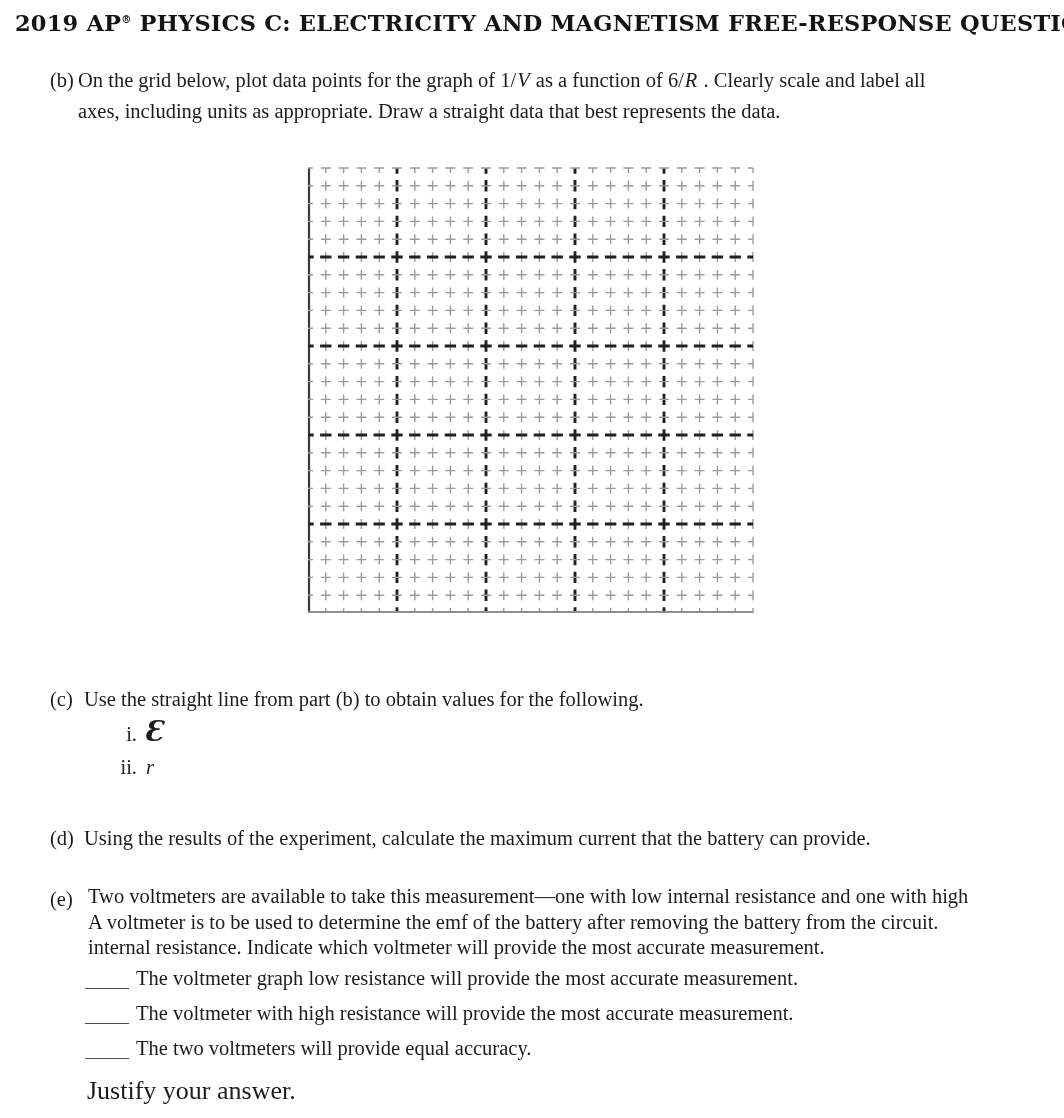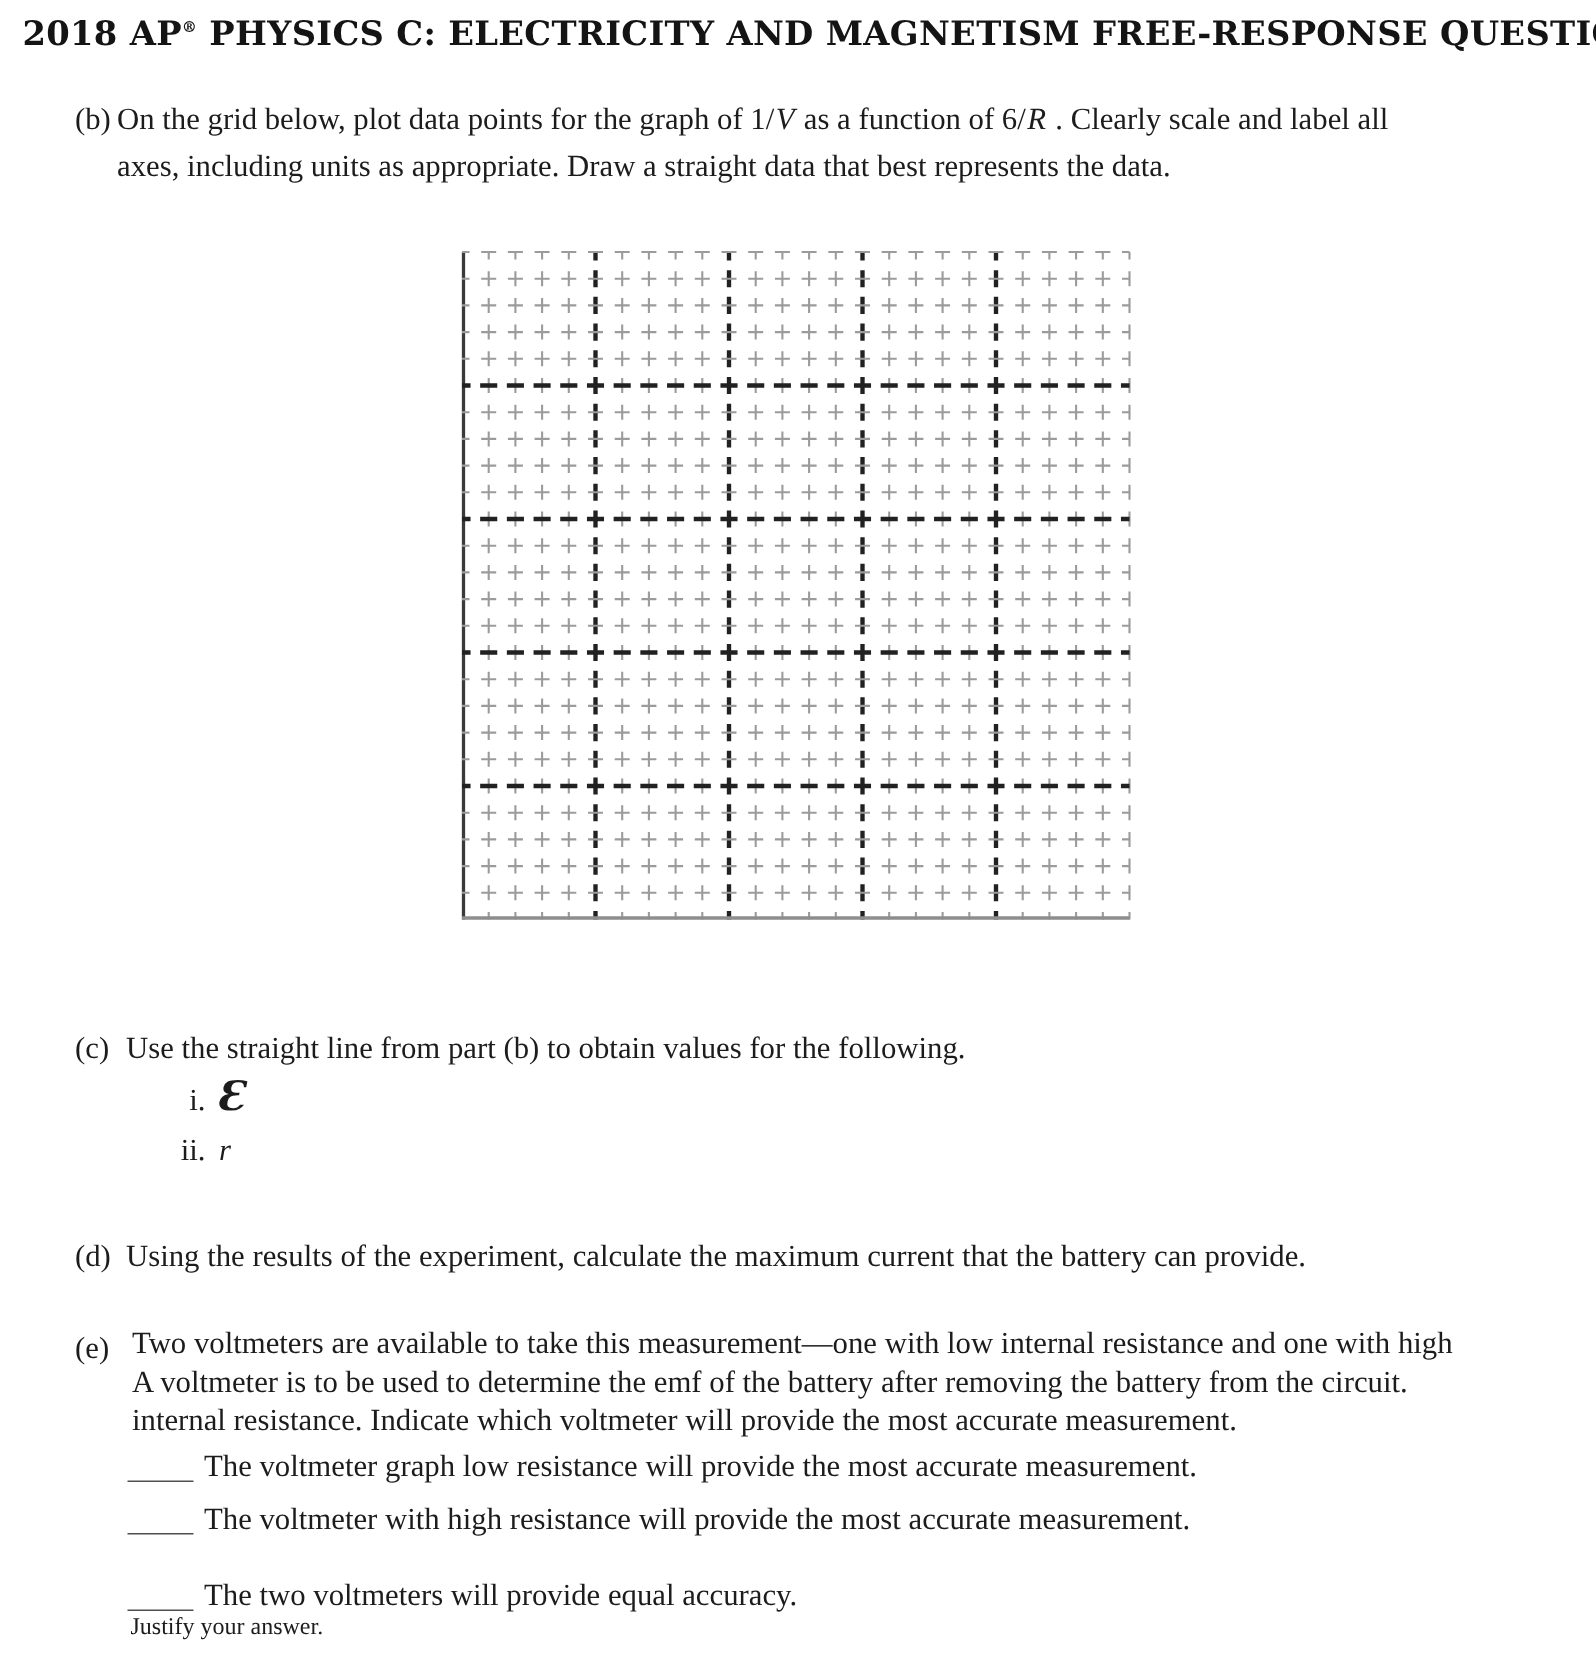--- a/index.html
+++ b/index.html
@@ -41,36 +41,36 @@
     font-size:27px;margin-left:7px;
   }
   .rsym{font-style:italic;margin-left:9px;}
   .lbl-d,.txt-d{top:823px;}
   .txt-d{left:84px;width:950px;}
   .lbl-e,.txt-e{top:884px;}
   .txt-e{left:88px;width:960px;line-height:25.5px;}
   .option{left:85px;font-size:20.5px;white-space:nowrap;}
   .opt-0{top:967px;}
   .opt-1{top:1002px;text-align:right;}
-  .opt-2{top:1037px;margin-top:16px;}
+  .opt-2{top:1037px;}
   .blank{
     display:inline-block;
     width:44px;height:16px;
     border-bottom:1.6px solid #4f4f4f;
     vertical-align:-4px;
     margin-right:7px;
   }
-  .justify{left:87px;top:1076px;font-size:16px;}
+  .justify{left:87px;top:1076px;font-size:26px;}
 </style>
 </head>
 <body>
 
 <div class="page">
 
-  <div class="abs title"><span>2018 AP</span><sup>®</sup><span> PHYSICS C: ELECTRICITY AND MAGNETISM FREE-RESPONSE QUESTIONS</span></div>
+  <div class="abs title"><span>2019 AP</span><sup>®</sup><span> PHYSICS C: ELECTRICITY AND MAGNETISM FREE-RESPONSE QUESTIONS</span></div>
 
   <div class="abs plabel lbl-b body-text">(b)</div>
   <div class="abs txt-b body-text">
     <div><span>On the grid below, plot data points for the graph of 1/</span><span class="mvar">V</span><span> as a function of 6/</span><span class="mvar">R</span><span> . Clearly scale and label all</span></div>
     <div>axes, including units as appropriate. Draw a straight data that best represents the data.</div>
   </div>
 
   <div class="abs grid-wrap">
     <svg id="grid-svg" xmlns="http://www.w3.org/2000/svg" viewBox="0 0 445 445" width="445" height="445">
         <line x1="1" y1="0" x2="1" y2="445" stroke="#3a3a3a" stroke-width="2.2"></line>

